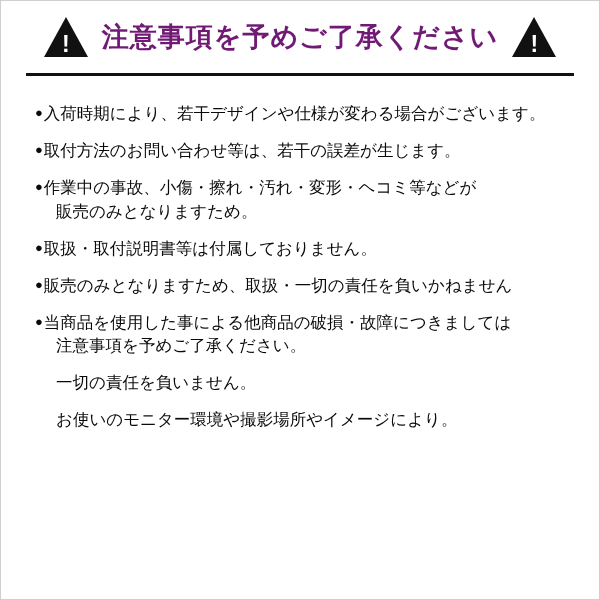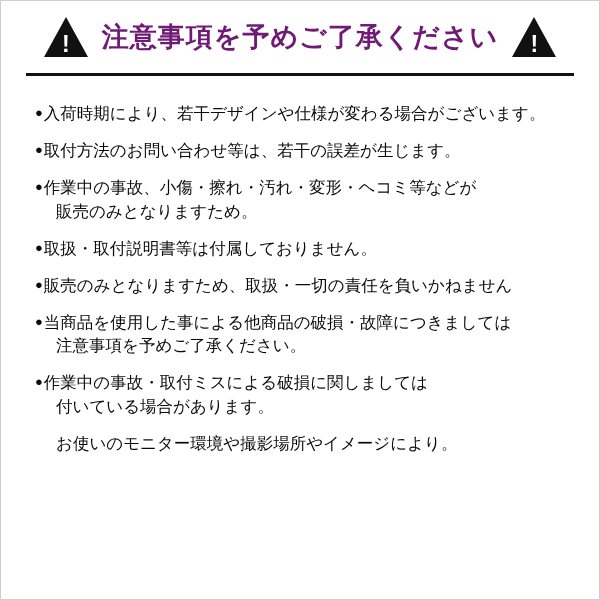--- a/index.html
+++ b/index.html
@@ -136,22 +136,21 @@
     <li class="item">
       <div class="line"><span class="bullet">●</span><span>販売のみとなりますため、取扱・一切の責任を負いかねません</span></div>
     </li>
 
     <li class="item">
       <div class="line"><span class="bullet">●</span><span>当商品を使用した事による他商品の破損・故障につきましては</span></div>
       <div class="line cont">注意事項を予めご了承ください。</div>
     </li>
 
     <li class="item">
-      <div class="line"><span class="bullet">●</span><span>作業中の事故・取付ミスによる破損に関しましては</span></div>
-      <div class="line cont">付いている場合があります。</div>
+      <div class="line cont">一切の責任を負いません。</div>
     </li>
 
     <li class="item">
       <div class="line cont">お使いのモニター環境や撮影場所やイメージにより。</div>
     </li>
 
   </ul>
 </div>
 
 </body></html>

